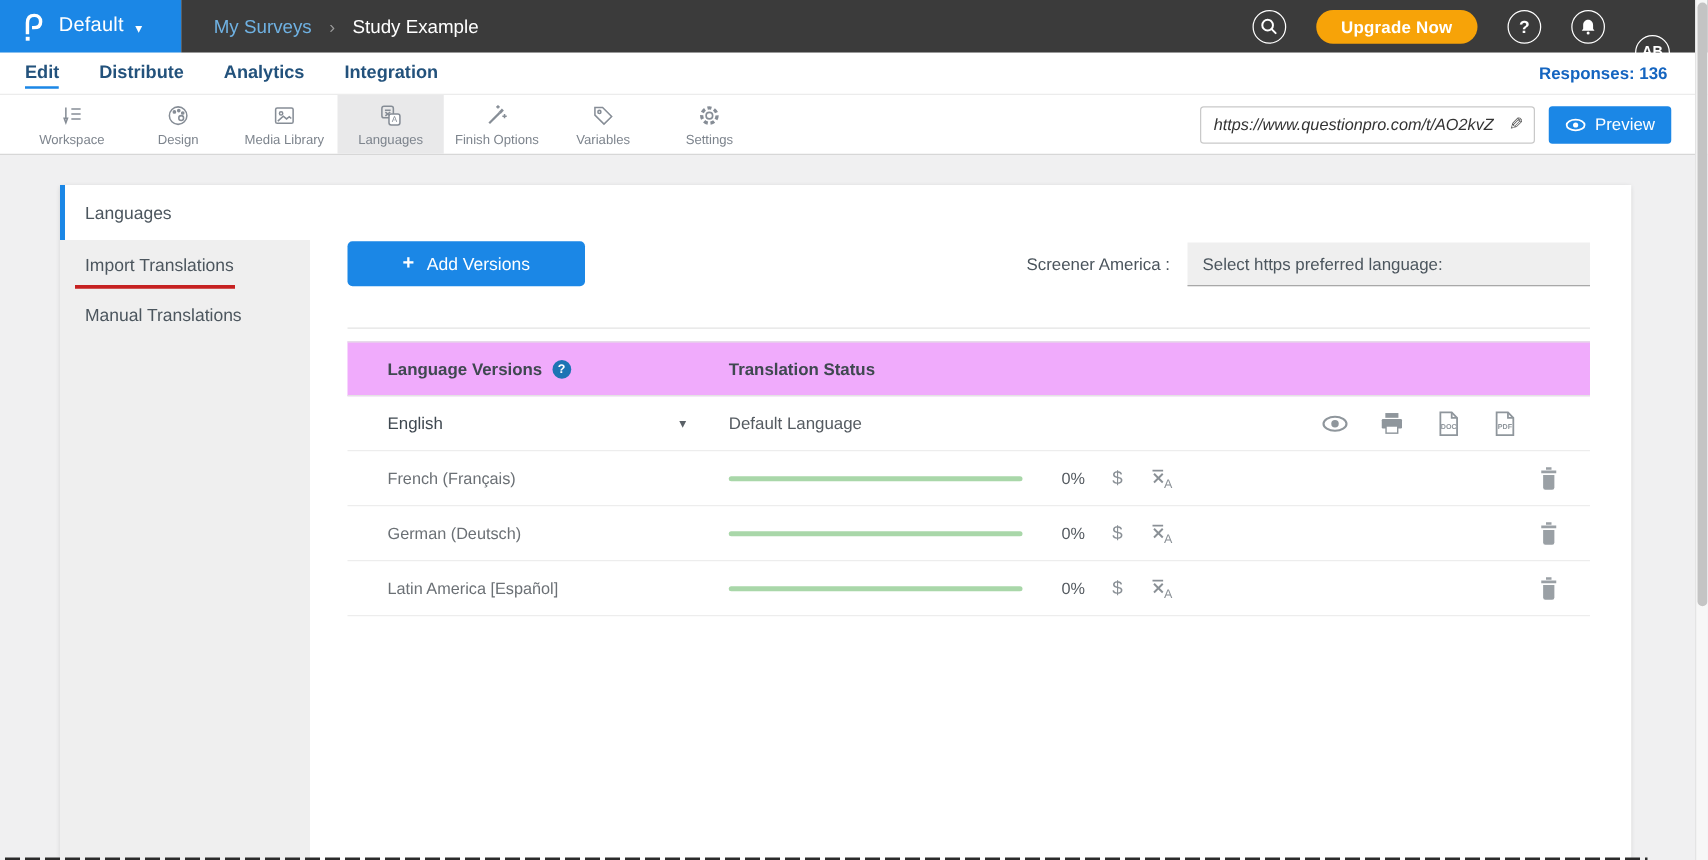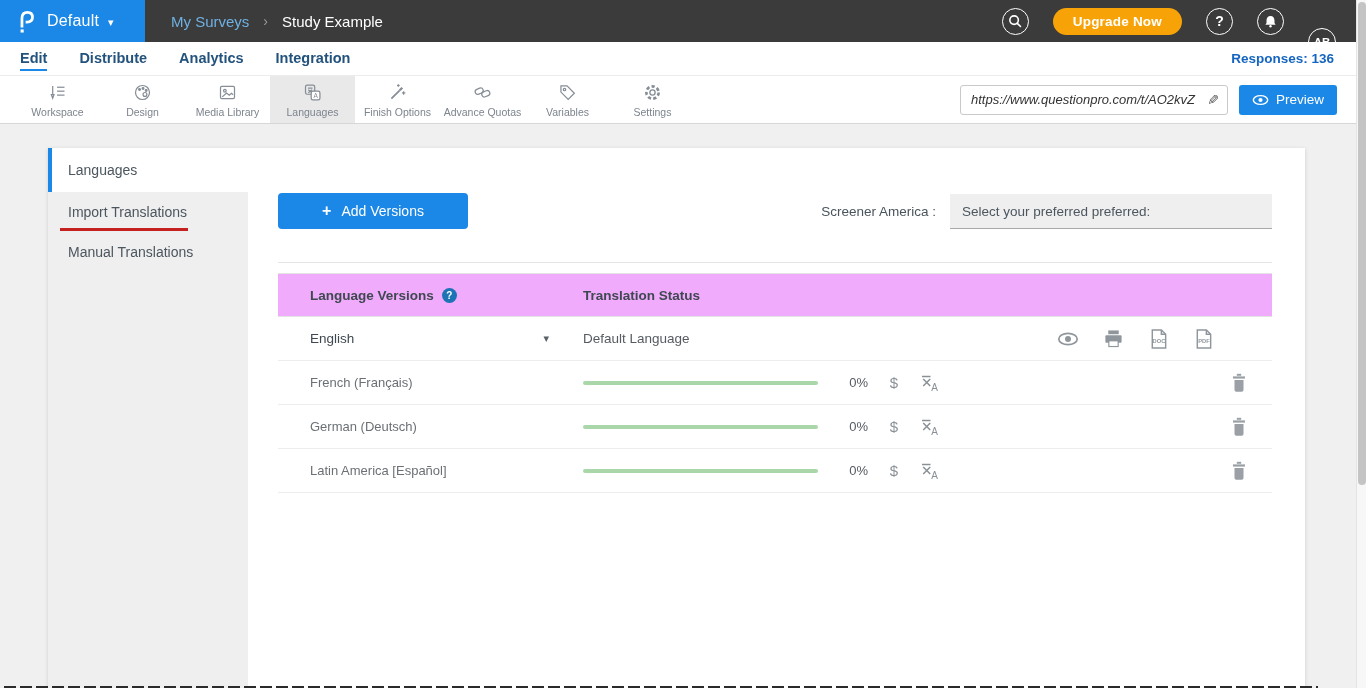--- a/index.html
+++ b/index.html
@@ -179,27 +179,20 @@
       <line x1="14.5" y1="9.5" x2="17.5" y2="6.5" stroke-width="2.6"></line>
       <line x1="17" y1="12.5" x2="21" y2="12.5"></line>
         <line x1="19" y1="10.5" x2="19" y2="14.5"></line>
       <line x1="11.5" y1="4" x2="14.5" y2="4"></line>
         <line x1="13" y1="2.5" x2="13" y2="5.5"></line>
     </svg>
     <span class="tlabel">Finish Options</span>
   </div>
   <div class="tool">
     <svg viewBox="0 0 24 24">
-      <rect x="3.5" y="7.5" width="9.5" height="6" rx="3" transform="rotate(-22 8.2 10.5)"></rect>
-      <rect x="11" y="10.5" width="9.5" height="6" rx="3" transform="rotate(-22 15.7 13.5)"></rect>
-    </svg>
-    <span class="tlabel">Advance Quotas</span>
-  </div>
-  <div class="tool">
-    <svg viewBox="0 0 24 24">
       <path d="M4.5 4.5 L11.5 4.5 L19.8 12.8 L12.8 19.8 L4.5 11.5 Z"></path>
       <circle cx="8.6" cy="8.6" r="1.4"></circle>
     </svg>
     <span class="tlabel">Variables</span>
   </div>
   <div class="tool">
     <svg viewBox="0 0 24 24">
       <circle cx="12" cy="12" r="7" stroke-width="3" stroke-dasharray="3.7 2.5"></circle>
       <circle cx="12" cy="12" r="3" stroke-width="1.5"></circle>
     </svg>
@@ -239,21 +232,21 @@
 
     <div class="panel">
       <button class="add-btn">
         <span class="plus">+</span>
         <span>Add Versions</span>
       </button>
 
       <div class="screener">
         <span class="screener-label">Screener America :</span>
         <div class="select-box">
-          <span>Select your preferred preferred:</span>
+          <span>Select https preferred language:</span>
         </div>
       </div>
 
       <div class="divider"></div>
 
       <div class="table">
         <div class="thead">
           <div class="col-name">
             <span>Language Versions</span>
             <span class="help-badge">?</span>

